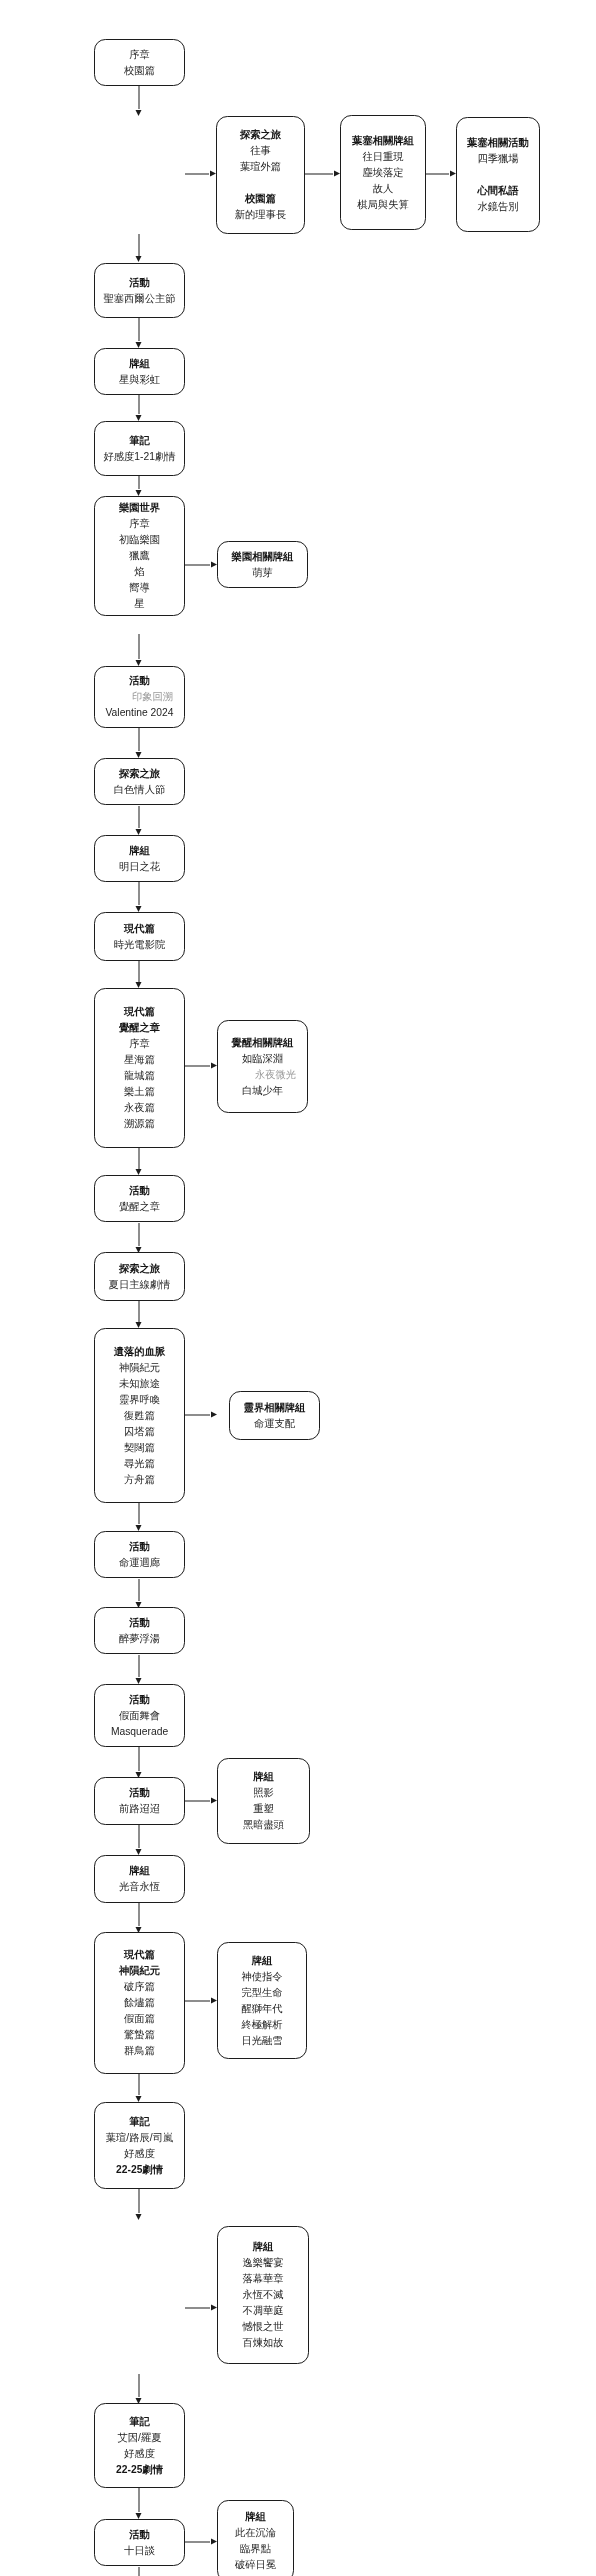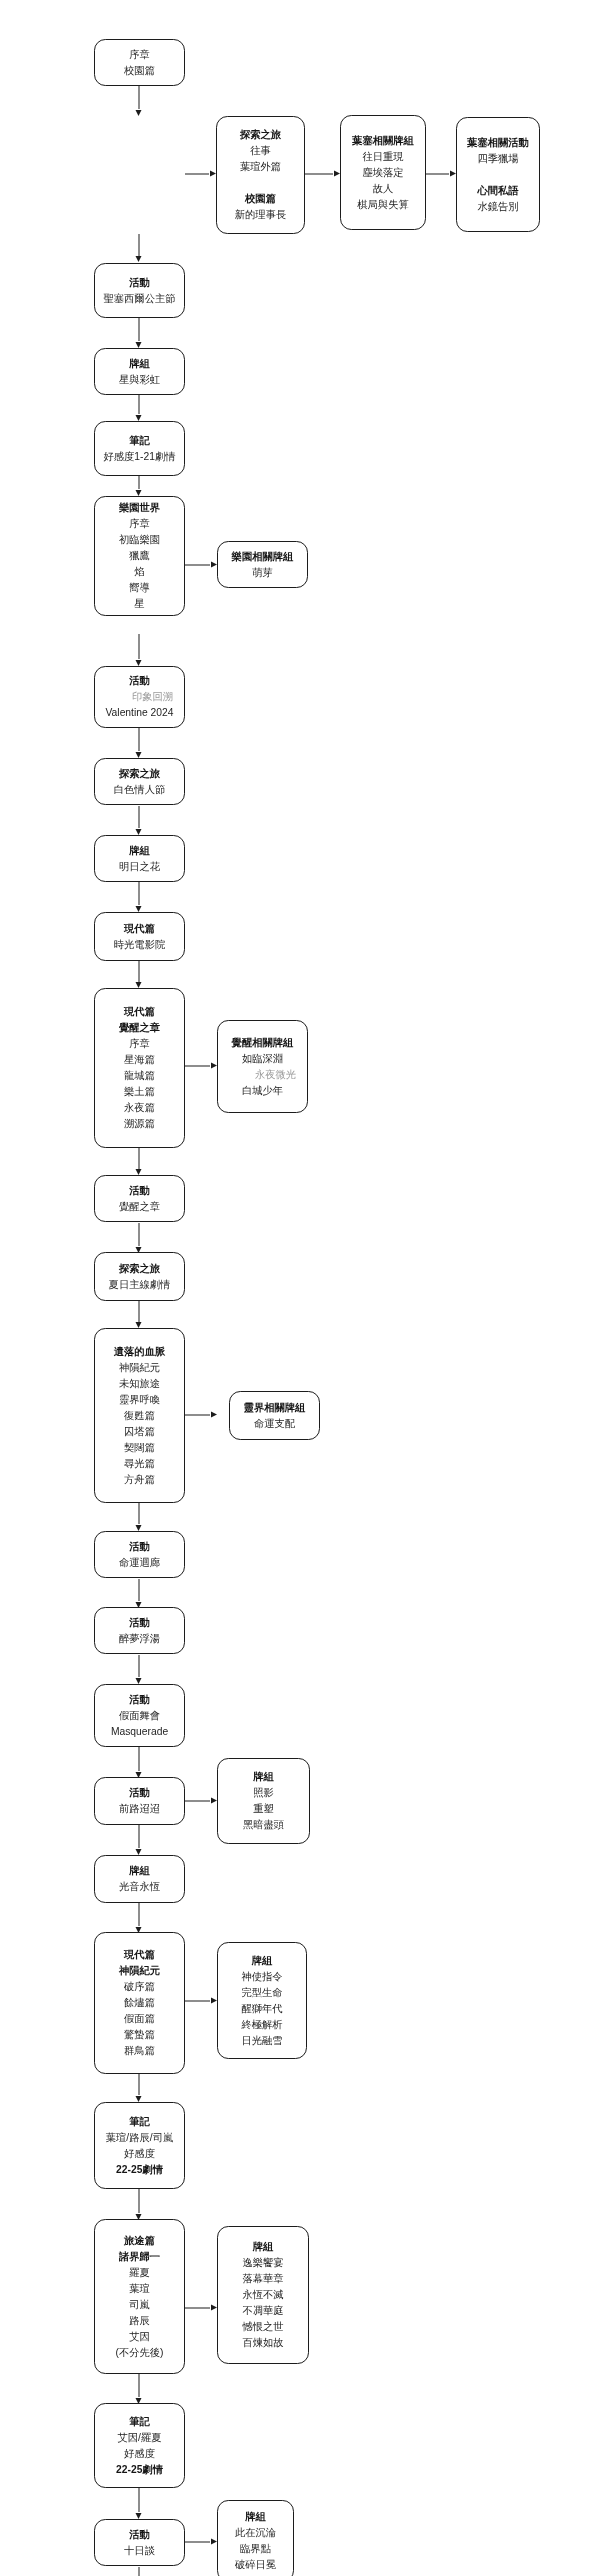--- a/index.html
+++ b/index.html
@@ -192,30 +192,20 @@
       <div class="line">醒獅年代</div>
       <div class="line">終極解析</div>
       <div class="line">日光融雪</div>
     </div>
     <div class="node" style="left: 94px; top: 2102px; width: 91px; height: 87px;">
       <div class="line bold">筆記</div>
       <div class="line">葉瑄/路辰/司嵐</div>
       <div class="line">好感度</div>
       <div class="line bold">22-25劇情</div>
     </div>
-    <div class="node" style="left: 94px; top: 2219px; width: 91px; height: 155px;">
-      <div class="line bold">旅途篇</div>
-      <div class="line bold">諸界歸一</div>
-      <div class="line">羅夏</div>
-      <div class="line">葉瑄</div>
-      <div class="line">司嵐</div>
-      <div class="line">路辰</div>
-      <div class="line">艾因</div>
-      <div class="line">(不分先後)</div>
-    </div>
     <div class="node" style="left: 217px; top: 2226px; width: 92px; height: 138px;">
       <div class="line bold">牌組</div>
       <div class="line">逸樂饗宴</div>
       <div class="line">落幕華章</div>
       <div class="line">永恆不滅</div>
       <div class="line">不凋華庭</div>
       <div class="line">憾恨之世</div>
       <div class="line">百煉如故</div>
     </div>
     <div class="node" style="left: 94px; top: 2403px; width: 91px; height: 85px;">

